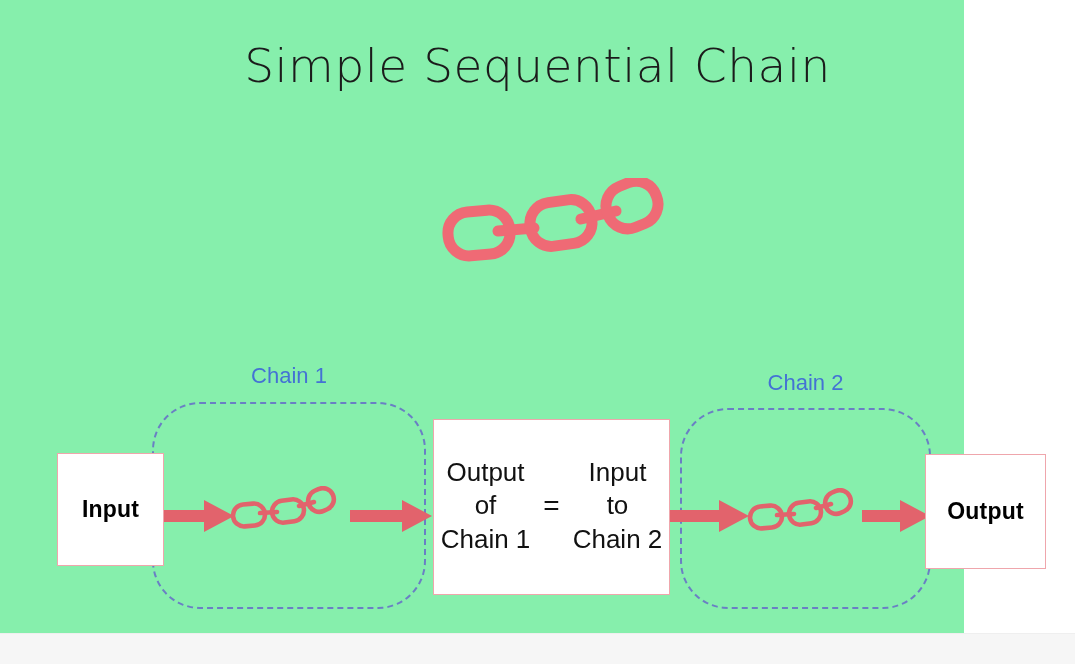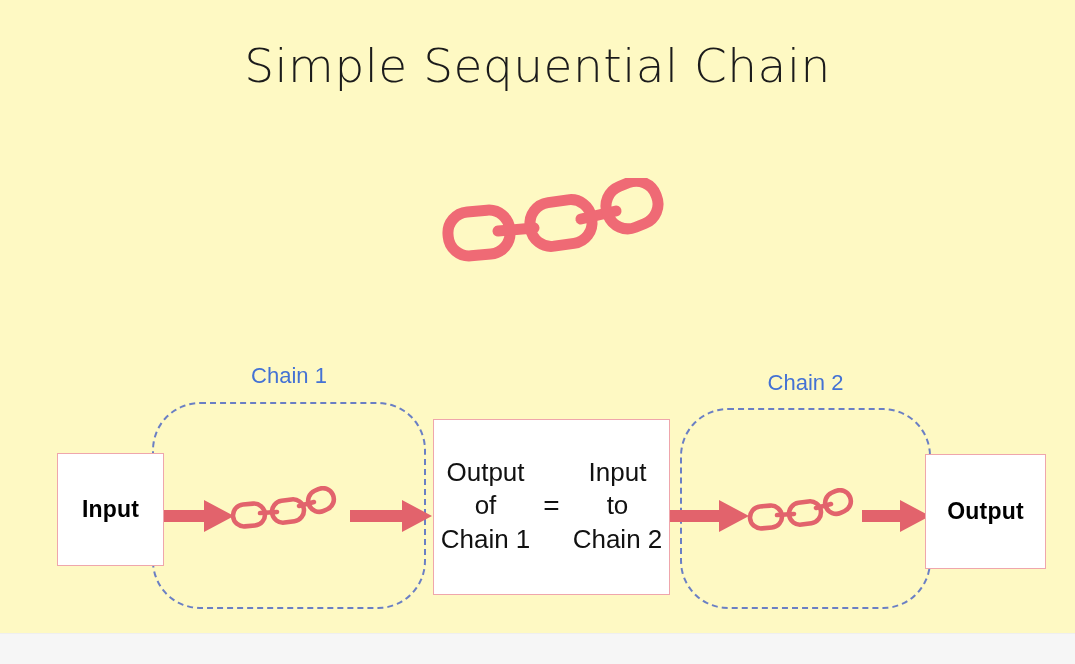--- a/index.html
+++ b/index.html
@@ -10,23 +10,23 @@
   body {
     width: 1075px;
     height: 664px;
     background: #ffffff;
     font-family: "Liberation Sans", sans-serif;
     overflow: hidden;
   }
 
   #slide {
     position: relative;
-    width: 1075px;
+    width: 964px;
     height: 664px;
-    background: #fef9c3;
+    background: #86efac;
     text-decoration: underline;
   }
 
   
   #title {
     position: absolute;
     left: 0;
     top: 38px;
     width: 1075px;
     text-align: center;

